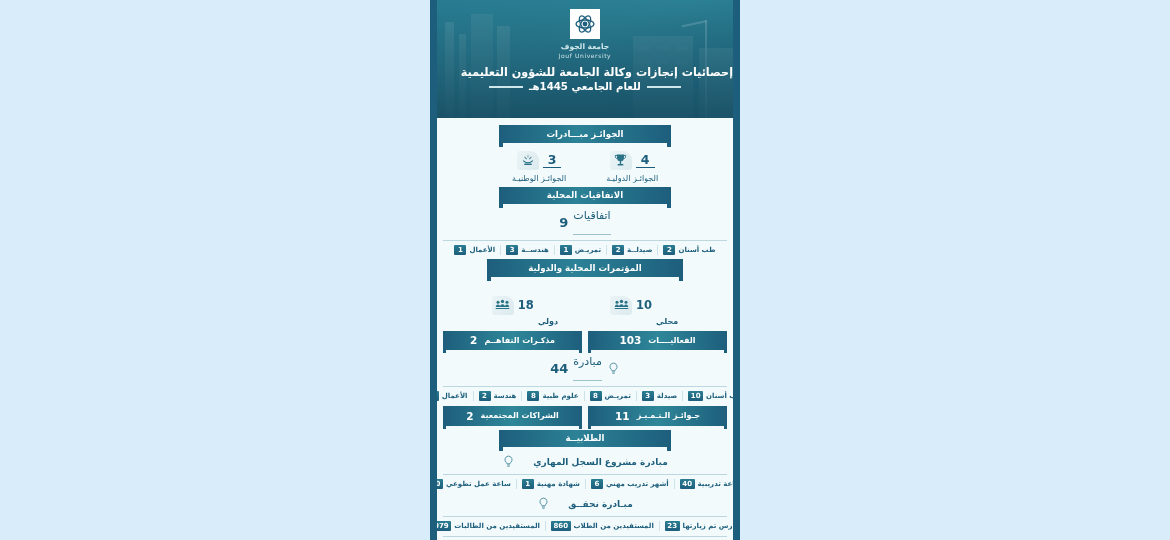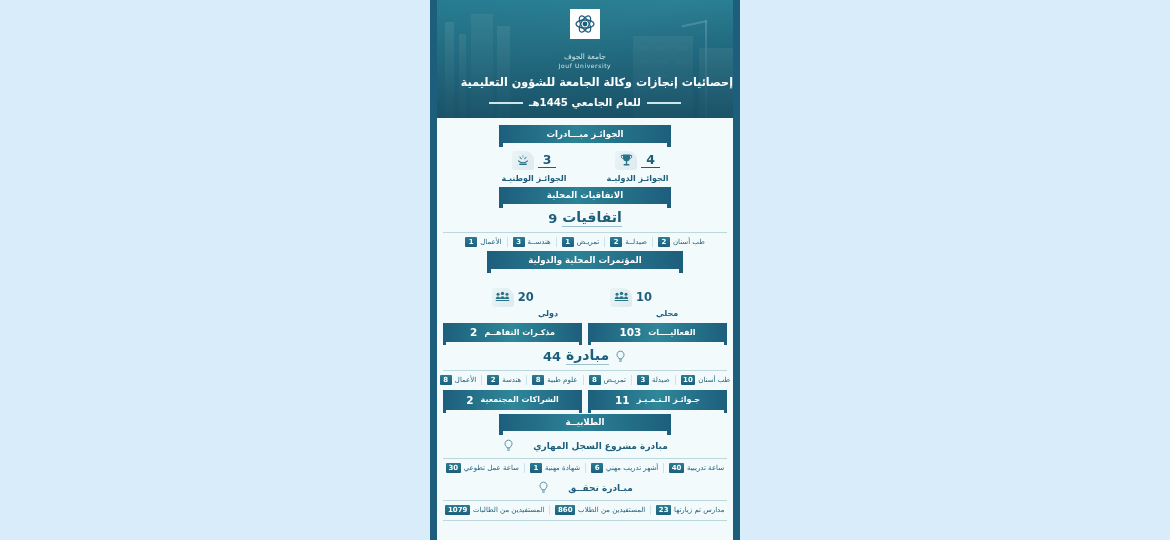--- a/index.html
+++ b/index.html
@@ -40,26 +40,26 @@
   .lamp::before { content:""; position:absolute; top:0; right:0; width:26px; height:2px; background: rgba(220,240,245,.55);
                   border-radius:2px; transform-origin: right center; transform: rotate(-12deg); }
   #hdr-veil { position:absolute; inset:0; background: linear-gradient(180deg, rgba(36,122,142,.55) 0%, rgba(27,90,112,.86) 70%, rgba(24,80,101,.95) 100%); }
 
   #logo-wrap { position: relative; z-index: 3; padding-top: 9px; text-align: center; }
   #logo-mark {
     width: 30px; height: 30px; margin: 0 auto; background: #ffffff;
     display: flex; align-items: center; justify-content: center;
   }
   #logo-mark svg { display:block; }
-  #logo-ar { color:#cfe6ea; font-size: 7.5px; letter-spacing:.5px; margin-top: 13px; font-weight: 400; }
+  #logo-ar { color:#cfe6ea; font-size: 7.5px; letter-spacing:.5px; margin-top: 3px; font-weight: 700; }
   #logo-en { color:#cfe6ea; font-size: 6px; letter-spacing:.6px; margin-top: 1px; }
 
   #title-block { position: relative; z-index: 3; margin-top: 7px; }
   #title-1 { color:#ffffff; font-size: 11.2px; font-weight: 700; letter-spacing:.1px; }
-  #title-2 { color:#ffffff; font-size: 10.2px; font-weight: 700; margin-top: 8px;
+  #title-2 { color:#ffffff; font-size: 10.2px; font-weight: 700; margin-top: 2px;
              display:flex; align-items:center; justify-content:center; gap:6px; }
   .t-rule { display:inline-block; width: 34px; height: 2px; background:#cfe6ea; }
 
   
   #body { flex: 1; background: #f2fafb; padding: 3px 6px 0; display: flex; flex-direction: column; }
 
   
   .sec-head {
     position: relative; width: 172px; margin: 4px auto 0;
     background: linear-gradient(90deg,#1d5e7c 0%,#2c8296 45%,#1d5e7c 100%);
@@ -89,44 +89,44 @@
   .icon-stats { display:flex; justify-content:center; gap: 40px; margin-top: 8px; }
   .icon-stat { text-align:center; }
   .icon-stat .top { display:flex; align-items:center; justify-content:center; gap: 4px; }
   .badge-ic {
     width: 22px; height: 19px; position:relative;
     background: linear-gradient(120deg,#eaf4f6 0%,#dceaee 100%);
     border-radius: 3px 9px 3px 3px; display:flex; align-items:center; justify-content:center;
   }
   .badge-ic svg { display:block; }
   .icon-stat .val { color:#1d5e7c; font-size: 12.5px; font-weight:700; border-bottom: 1.4px solid #1d5e7c; padding: 0 5px 1px; line-height: 1.05; }
-  .icon-stat .cap { color:#1d5e7c; font-size: 8px; font-weight:700; margin-top: 4px; letter-spacing:.2px; }
+  .icon-stat .cap { color:#1d5e7c; font-size: 8px; font-weight:400; margin-top: 4px; letter-spacing:.2px; }
 
   .inline-stat { display:flex; align-items:center; justify-content:center; gap:4px; }
   .inline-stat .val { color:#1d5e7c; font-size: 11.5px; font-weight:700; }
   .inline-stat .cap { color:#1d5e7c; font-size: 8px; font-weight:700;margin-top:32px; }
 
   
   .center-fig { display:flex; align-items:center; justify-content:center; gap:5px; margin-top: 5px; }
   .center-fig .num { color:#1d5e7c; font-size: 13px; font-weight:700; }
-  .center-fig .lbl { color:#1d5e7c; font-size: 14px; font-weight:700; border-bottom:1.2px solid #9cc2cd; padding-bottom:1px; }
+  .center-fig .lbl { color:#1d5e7c; font-size: 11px; font-weight:400; border-bottom:1.2px solid #9cc2cd; padding-bottom:12px; }
 
   
   .chips {
     display:flex; justify-content:center; align-items:stretch; gap: 0;
     margin-top: 5px; border-top: 1.2px solid #bcd8de; padding-top: 4px;
   }
   .chip { display:flex; align-items:center; gap: 3px; padding: 0 5px; }
   .chip + .chip { border-right: 1px solid #cde3e8; }
   .chip .n {
     background: linear-gradient(180deg,#2a7d92,#1d5e7c); color:#fff;
     font-size: 7px; font-weight:700; min-width: 12px; text-align:center;
     padding: 1.5px 2.5px; border-radius: 1px; line-height: 1;
   }
-  .chip .t { color:#1d5e7c; font-size: 7px; font-weight:400; white-space: nowrap; }
+  .chip .t { color:#1d5e7c; font-size: 7px; font-weight:700; white-space: nowrap; }
 
   
   .init-head { display:flex; align-items:center; justify-content:center; gap: 18px; margin-top: 7px; }
   .init-head .txt { color:#1d5e7c; font-size: 9px; font-weight:700; }
   .bulb { width: 13px; height: 15px; display:flex; align-items:center; justify-content:center; }
 
   
   .chips.thin { border-top: 1.2px solid #bcd8de; }
 </style>
 </head>
@@ -251,21 +251,21 @@
               <circle cx="3" cy="3.2" r="1.5" fill="#2a7286"></circle>
               <circle cx="7.5" cy="2.4" r="1.7" fill="#2a7286"></circle>
               <circle cx="12" cy="3.2" r="1.5" fill="#2a7286"></circle>
               <path d="M.8 8c0-1.5 1-2.4 2.2-2.4S5.2 6.5 5.2 8zM5 8c0-1.7 1.1-2.8 2.5-2.8S10 6.3 10 8zM9.8 8c0-1.5 1-2.4 2.2-2.4s2.2.9 2.2 2.4z" fill="#2a7286"></path>
               <rect x="0.6" y="9" width="13.8" height="1.1" rx=".4" fill="#2a7286"></rect>
             </svg>
           </span>
         </div>
         <div class="inline-stat">
           <span class="cap">دولي</span>
-          <span class="val">20</span>
+          <span class="val">18</span>
           <span class="badge-ic">
             <svg width="15" height="12" viewBox="0 0 15 12">
               <circle cx="3" cy="3.2" r="1.5" fill="#2a7286"></circle>
               <circle cx="7.5" cy="2.4" r="1.7" fill="#2a7286"></circle>
               <circle cx="12" cy="3.2" r="1.5" fill="#2a7286"></circle>
               <path d="M.8 8c0-1.5 1-2.4 2.2-2.4S5.2 6.5 5.2 8zM5 8c0-1.7 1.1-2.8 2.5-2.8S10 6.3 10 8zM9.8 8c0-1.5 1-2.4 2.2-2.4s2.2.9 2.2 2.4z" fill="#2a7286"></path>
               <rect x="0.6" y="9" width="13.8" height="1.1" rx=".4" fill="#2a7286"></rect>
             </svg>
           </span>
         </div>

